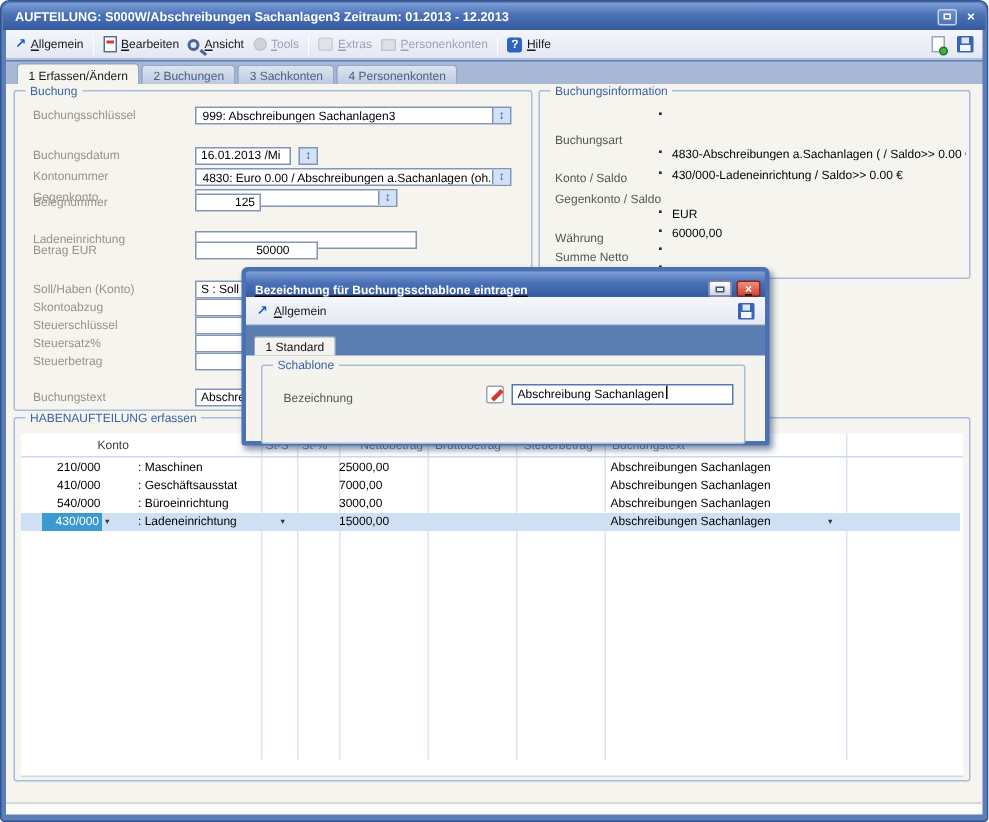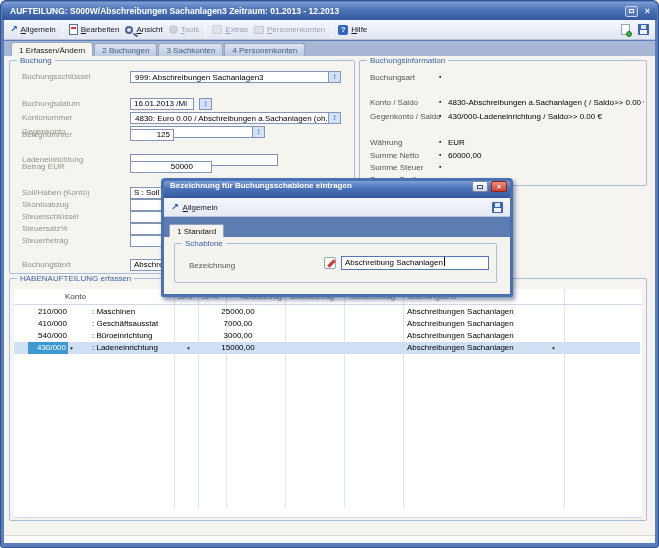--- a/index.html
+++ b/index.html
@@ -69,61 +69,61 @@
   .combo{position:absolute;top:0;height:12px;background:#fff;border:1px solid #8395b5;
     font-size:8px;line-height:10px;white-space:nowrap;overflow:hidden;}
   .combo .cv{position:absolute;left:0;right:13px;top:0;bottom:0;padding:1px 2px 0 4px;overflow:hidden;}
   .combo .cv.vright{text-align:right;}
   .spin{position:absolute;right:0;top:0;bottom:0;width:12px;background:#d2e2f6;border-left:1px solid #8395b5;
     color:#2a61c9;font-size:8px;line-height:10px;text-align:center;}
   .spinbox{position:absolute;top:0;width:13px;height:12px;background:#d2e2f6;border:1px solid #8395b5;
     color:#2a61c9;font-size:8px;line-height:10px;text-align:center;}
   
   .irow{position:absolute;left:0;right:2px;height:11px;font-size:8px;white-space:nowrap;}
-  .ilabel{position:absolute;left:10px;color:#55584f;}
+  .ilabel{position:absolute;left:10px;color:#55584f;margin-top:16px;}
   .ibullet{position:absolute;left:79px;color:#222;font-size:7px;top:0px;}
   .ivalue{position:absolute;left:88px;right:0;color:#000;overflow:hidden;}
   .ivalue.bold{font-weight:bold;}
   
   .tablearea{position:absolute;left:4px;top:10px;right:4px;bottom:3px;background:#fff;}
   .vline{position:absolute;top:0;bottom:10px;width:1px;background:#d9e5f4;}
   .hline{position:absolute;left:0;right:0;height:1px;background:#ccd9ec;}
   .thead{position:absolute;left:0;right:0;top:3px;height:11px;font-size:8px;color:#3c3c3c;}
   .thead .hc{position:absolute;white-space:nowrap;}
   .thead .faint{color:#6a7b99;}
   .trow{position:absolute;left:0;right:2px;height:12px;font-size:8px;color:#000;}
   .trow.selected{background:#cfe0f5;}
   .tc{position:absolute;top:1px;white-space:nowrap;}
   .tc-num{left:8px;width:45px;text-align:right;}
   .tc-name{left:78px;}
-  .tc-netto{left:199px;width:50px;text-align:center;}
+  .tc-netto{left:212px;width:50px;text-align:left;}
   .tc-text{left:393px;}
   .selcell{position:absolute;left:14px;top:0px;width:40px;height:12px;background:#3d9ad1;
     color:#fff;text-align:right;padding:1px 2px 0 0;}
   .arr{position:absolute;top:3px;font-size:5px;color:#333;line-height:6px;}
   
   .dialog{position:absolute;left:160px;top:177px;width:352px;z-index:10;
     border:3px solid #4a72b2;border-radius:4px 4px 2px 2px;box-shadow:2px 3px 4px rgba(40,60,100,.55);
     background:#5c7db2;}
   .dlg-title{height:17px;background:linear-gradient(#7e9fd6 0%,#4a71b6 45%,#35599e 100%);
-    border-radius:2px 2px 0 0;display:flex;align-items:flex-start;padding:0 3px 0 6px;}
+    border-radius:2px 2px 0 0;display:flex;align-items:flex-end;padding:0 3px 0 6px;text-decoration:underline;}
   .dlg-title .t{color:#fff;font-weight:bold;font-size:8px;flex:1;white-space:nowrap;overflow:hidden;}
   .dlg-btn{width:16px;height:11px;border-radius:2px;margin-left:3px;display:flex;align-items:center;
     justify-content:center;font-size:8px;font-weight:bold;}
   .dlg-min{background:linear-gradient(#fdfdfd,#cfd6e2);border:1px solid #7d8aa2;color:#44506a;}
   .dlg-min .sq{width:6px;height:4px;border:1px solid #44506a;background:#e8edf6;}
   .dlg-close{background:linear-gradient(#ef8d7e,#ce4433);border:1px solid #8e2318;color:#fff;}
   .dlg-menu{height:19px;background:linear-gradient(#f4f6fc,#e4e9f3);border-bottom:1px solid #b9c4da;
     display:flex;align-items:center;gap:4px;padding:0 7px;font-size:8px;color:#17171f;}
   .dlg-menu .right{margin-left:auto;}
   .dlg-band{height:20px;background:#5c7db2;position:relative;}
   .dlg-tab{position:absolute;left:5px;bottom:0;background:#f4f3ed;border:1px solid #8ea2c4;border-bottom:none;
     border-radius:2px 2px 0 0;font-size:8px;color:#111;padding:2px 7px 1px 7px;white-space:nowrap;}
   .dlg-content{height:57px;background:#f4f3ed;position:relative;}
-  .g-schablone{left:10px;top:6px;right:13px;height:40px;background:#f4f3ed;}
+  .g-schablone{left:10px;top:6px;right:13px;height:53px;background:#f4f3ed;}
   .g-schablone .legend{background:#f4f3ed;}
   .dlg-flabel{position:absolute;left:14px;top:17px;font-size:8px;color:#55584f;}
   .ic-pencil{position:absolute;left:149px;top:13px;width:12px;height:12px;background:#fff;
     border:1px solid #9aa5b8;border-radius:2px;}
   .ic-pencil::after{content:"";position:absolute;left:5px;top:1px;width:3px;height:9px;background:#cf3b2e;
     transform:rotate(45deg);}
   .dlg-input{position:absolute;left:166px;top:12px;width:148px;height:14px;background:#fff;
     border:1px solid #5577b5;font-size:8px;line-height:12px;padding:0 3px;white-space:nowrap;overflow:hidden;}
   .caret{display:inline-block;width:1px;height:9px;background:#000;vertical-align:-1px;margin-left:1px;}
 </style>

